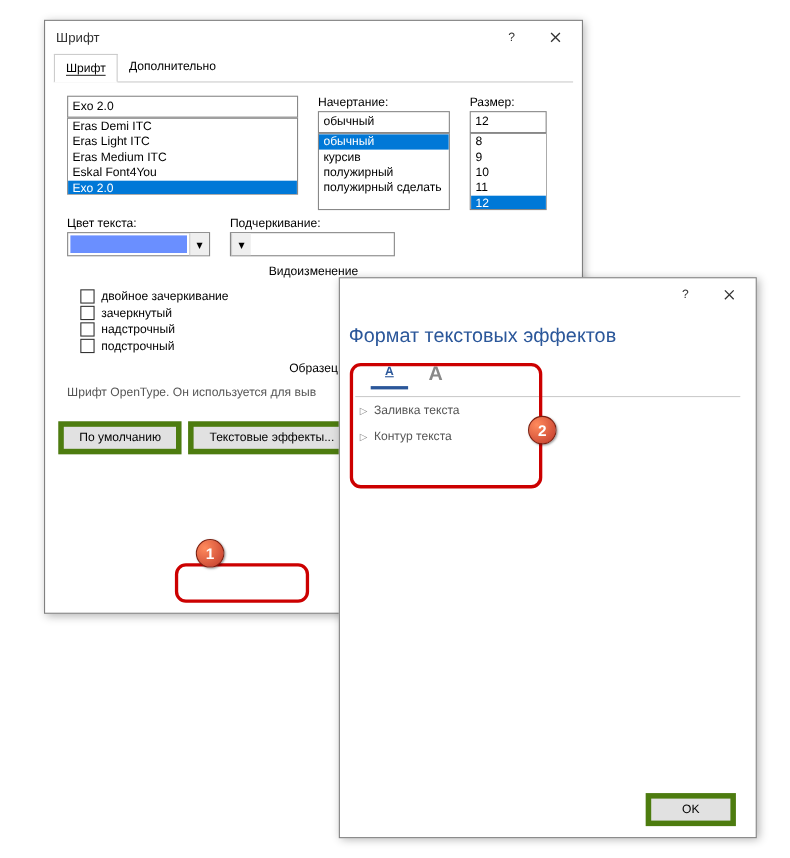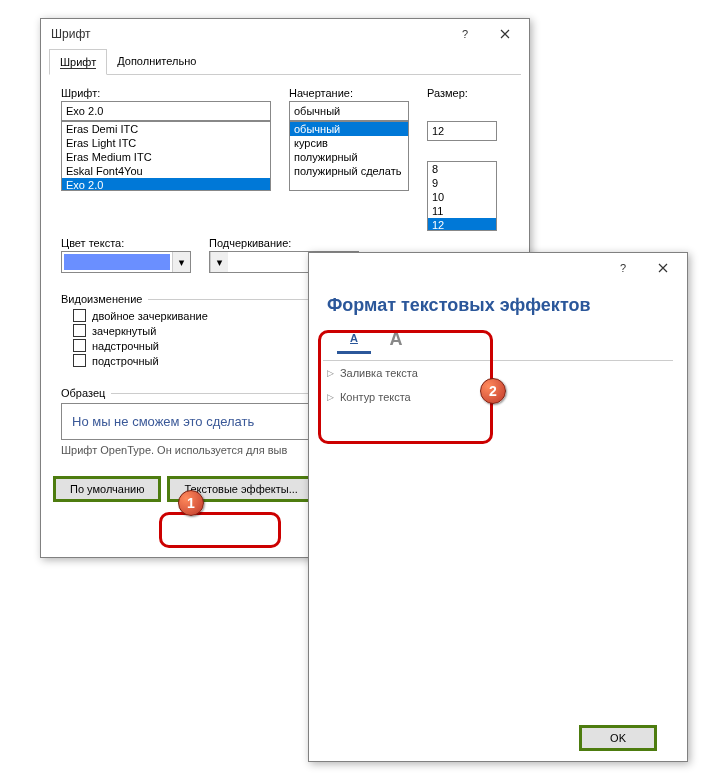--- a/index.html
+++ b/index.html
@@ -23,36 +23,36 @@
 .textbox { border: 1px solid #888; padding: 2px 4px; height: 20px; background: #fff; }
 .listbox { border: 1px solid #888; background: #fff; height: 70px; overflow-y: scroll; font-size: 11px; }
 .listbox .item { padding: 1px 4px; }
 .listbox .item.sel { background: #0078d7; color: #fff; }
 
 .combo { display: flex; border: 1px solid #888; height: 22px; background: #fff; align-items: stretch; }
 .combo .val { flex: 1; padding: 2px 4px; }
 .combo .arrow { width: 18px; border-left: 1px solid #ccc; background: #efefef; display:flex; align-items:center; justify-content:center; }
 .combo .swatch { flex:1; margin:2px; background:#6a8fff; }
 
-.group-label { margin: 20px 0 4px 0; display: flex; align-items: center; gap: 6px; }
+.group-label { margin: 8px 0 4px 0; display: flex; align-items: center; gap: 6px; flex-direction: column; }
 .group-label .line { flex:1; height:1px; background:#ccc; }
 .check { display: flex; align-items: center; gap: 6px; margin: 2px 0 2px 12px; }
 .check .box { width: 13px; height: 13px; border: 1px solid #333; background:#fff; }
 
 .preview-box { border: 1px solid #888; padding: 10px; margin: 4px 0; color: #3b5998; font-size: 13px; }
 .hint { color: #555; margin-top: 4px; }
 
 .dlg-buttons { display: flex; gap: 6px; padding: 8px 12px 14px; }
-.button { border: 3px solid #4d7c0f; background: #e1e1e1; padding: 4px 14px; cursor: default; }
+.button { border: 5px solid #4d7c0f; background: #e1e1e1; padding: 4px 14px; cursor: default; }
 .button.ok { background:#e1e1e1; }
 
 .callout { border: 3px solid #c00; border-radius: 10px; position: absolute; pointer-events: none; }
 .num-badge { position:absolute; width:26px; height:26px; border-radius:50%; background: radial-gradient(circle at 30% 30%, #ff8a5c, #c0392b); color:#fff; font-weight:bold; font-size:14px; display:flex; align-items:center; justify-content:center; border:1px solid #7a1f10; box-shadow: 1px 1px 2px rgba(0,0,0,0.4); }
 
-.fmt-title { color:#2b579a; font-size:18px; padding: 12px 18px 8px; font-weight: bold; }
+.fmt-title { color:#2b579a; font-size:18px; padding: 12px 8px 8px; }
 .icon-tabs { display:flex; gap:8px; padding: 0 14px 6px; border-bottom:1px solid #ccc; margin:0 14px; }
 .icon-tab { width:34px; height:30px; display:flex; align-items:center; justify-content:center; font-size:18px; font-weight:bold; }
 .icon-tab.active { border-bottom:3px solid #2b579a; color:#2b579a; }
 .icon-tab:not(.active) { color:#888; }
 .exp-item { display:flex; align-items:center; gap:6px; padding:6px 4px; margin:0 14px; color:#555; cursor:default; }
 .tri { font-size:9px; color:#888; }
 </style>
 </head>
 <body>
 
@@ -67,41 +67,40 @@
     </div>
   </div>
   <div class="tabs">
     <div class="tab active"><span>Шрифт</span></div>
     <div class="tab">Дополнительно</div>
   </div>
 
   <div class="content">
     <div class="row">
       <div class="col" style="width:210px;">
-        <span class="label">Шрифт:</span>
         <input class="textbox" value="Exo 2.0" style="">
         <div class="listbox" style="position:relative;">
           <div class="item">Eras Demi ITC</div>
           <div class="item">Eras Light ITC</div>
           <div class="item">Eras Medium ITC</div>
           <div class="item">Eskal Font4You</div>
           <div class="item sel">Exo 2.0</div>
         </div>
       </div>
       <div class="col" style="width:120px;">
         <span class="label">Начертание:</span>
         <input class="textbox" value="обычный" style="">
         <div class="listbox">
           <div class="item sel">обычный</div>
           <div class="item">курсив</div>
           <div class="item">полужирный</div>
           <div class="item">полужирный сделать</div>
         </div>
       </div>
-      <div class="col" style="width:70px;gap:20px;">
+      <div class="col" style="width:70px;">
         <span class="label">Размер:</span>
         <input class="textbox" value="12" style="">
         <div class="listbox">
           <div class="item">8</div>
           <div class="item">9</div>
           <div class="item">10</div>
           <div class="item">11</div>
           <div class="item sel">12</div>
         </div>
       </div>
@@ -141,21 +140,20 @@
       </div>
     <div class="check">
         <div class="box"></div>
         <span>подстрочный</span>
       </div>
 
     <div class="group-label">
       <span>Образец</span>
         <div class="line"></div>
     </div>
-    <div class="preview-box">Но мы не сможем это сделать</div>
     <div class="hint">Шрифт OpenType. Он используется для выв</div>
   </div>
 
   <div class="dlg-buttons">
     <div class="button">По умолчанию</div>
     <div class="button">Текстовые эффекты...</div>
   </div>
 </div>
 
 <div class="dialog" style="left:308px; top:252px; width:380px; height:510px;">
@@ -176,21 +174,21 @@
   </div>
   <div class="exp-item">
     <span class="tri">▷</span>
     <span>Заливка текста</span>
   </div>
   <div class="exp-item">
     <span class="tri">▷</span>
     <span>Контур текста</span>
   </div>
 
-  <div style="position:absolute; bottom:10px; right:30px;">
+  <div style="position:absolute; bottom:10px; right:18px;">
     <div class="button ok" style="padding:4px 28px;">OK</div>
   </div>
 </div>
 
 <div class="callout" style="left:159px; top:512px; width:122px; height:36px;"></div>
 <div class="num-badge" style="left:178px; top:490px;">1</div>
 
 <div class="callout" style="left:318px; top:330px; width:175px; height:114px;"></div>
 <div class="num-badge" style="left:480px; top:378px;">2</div>
 

